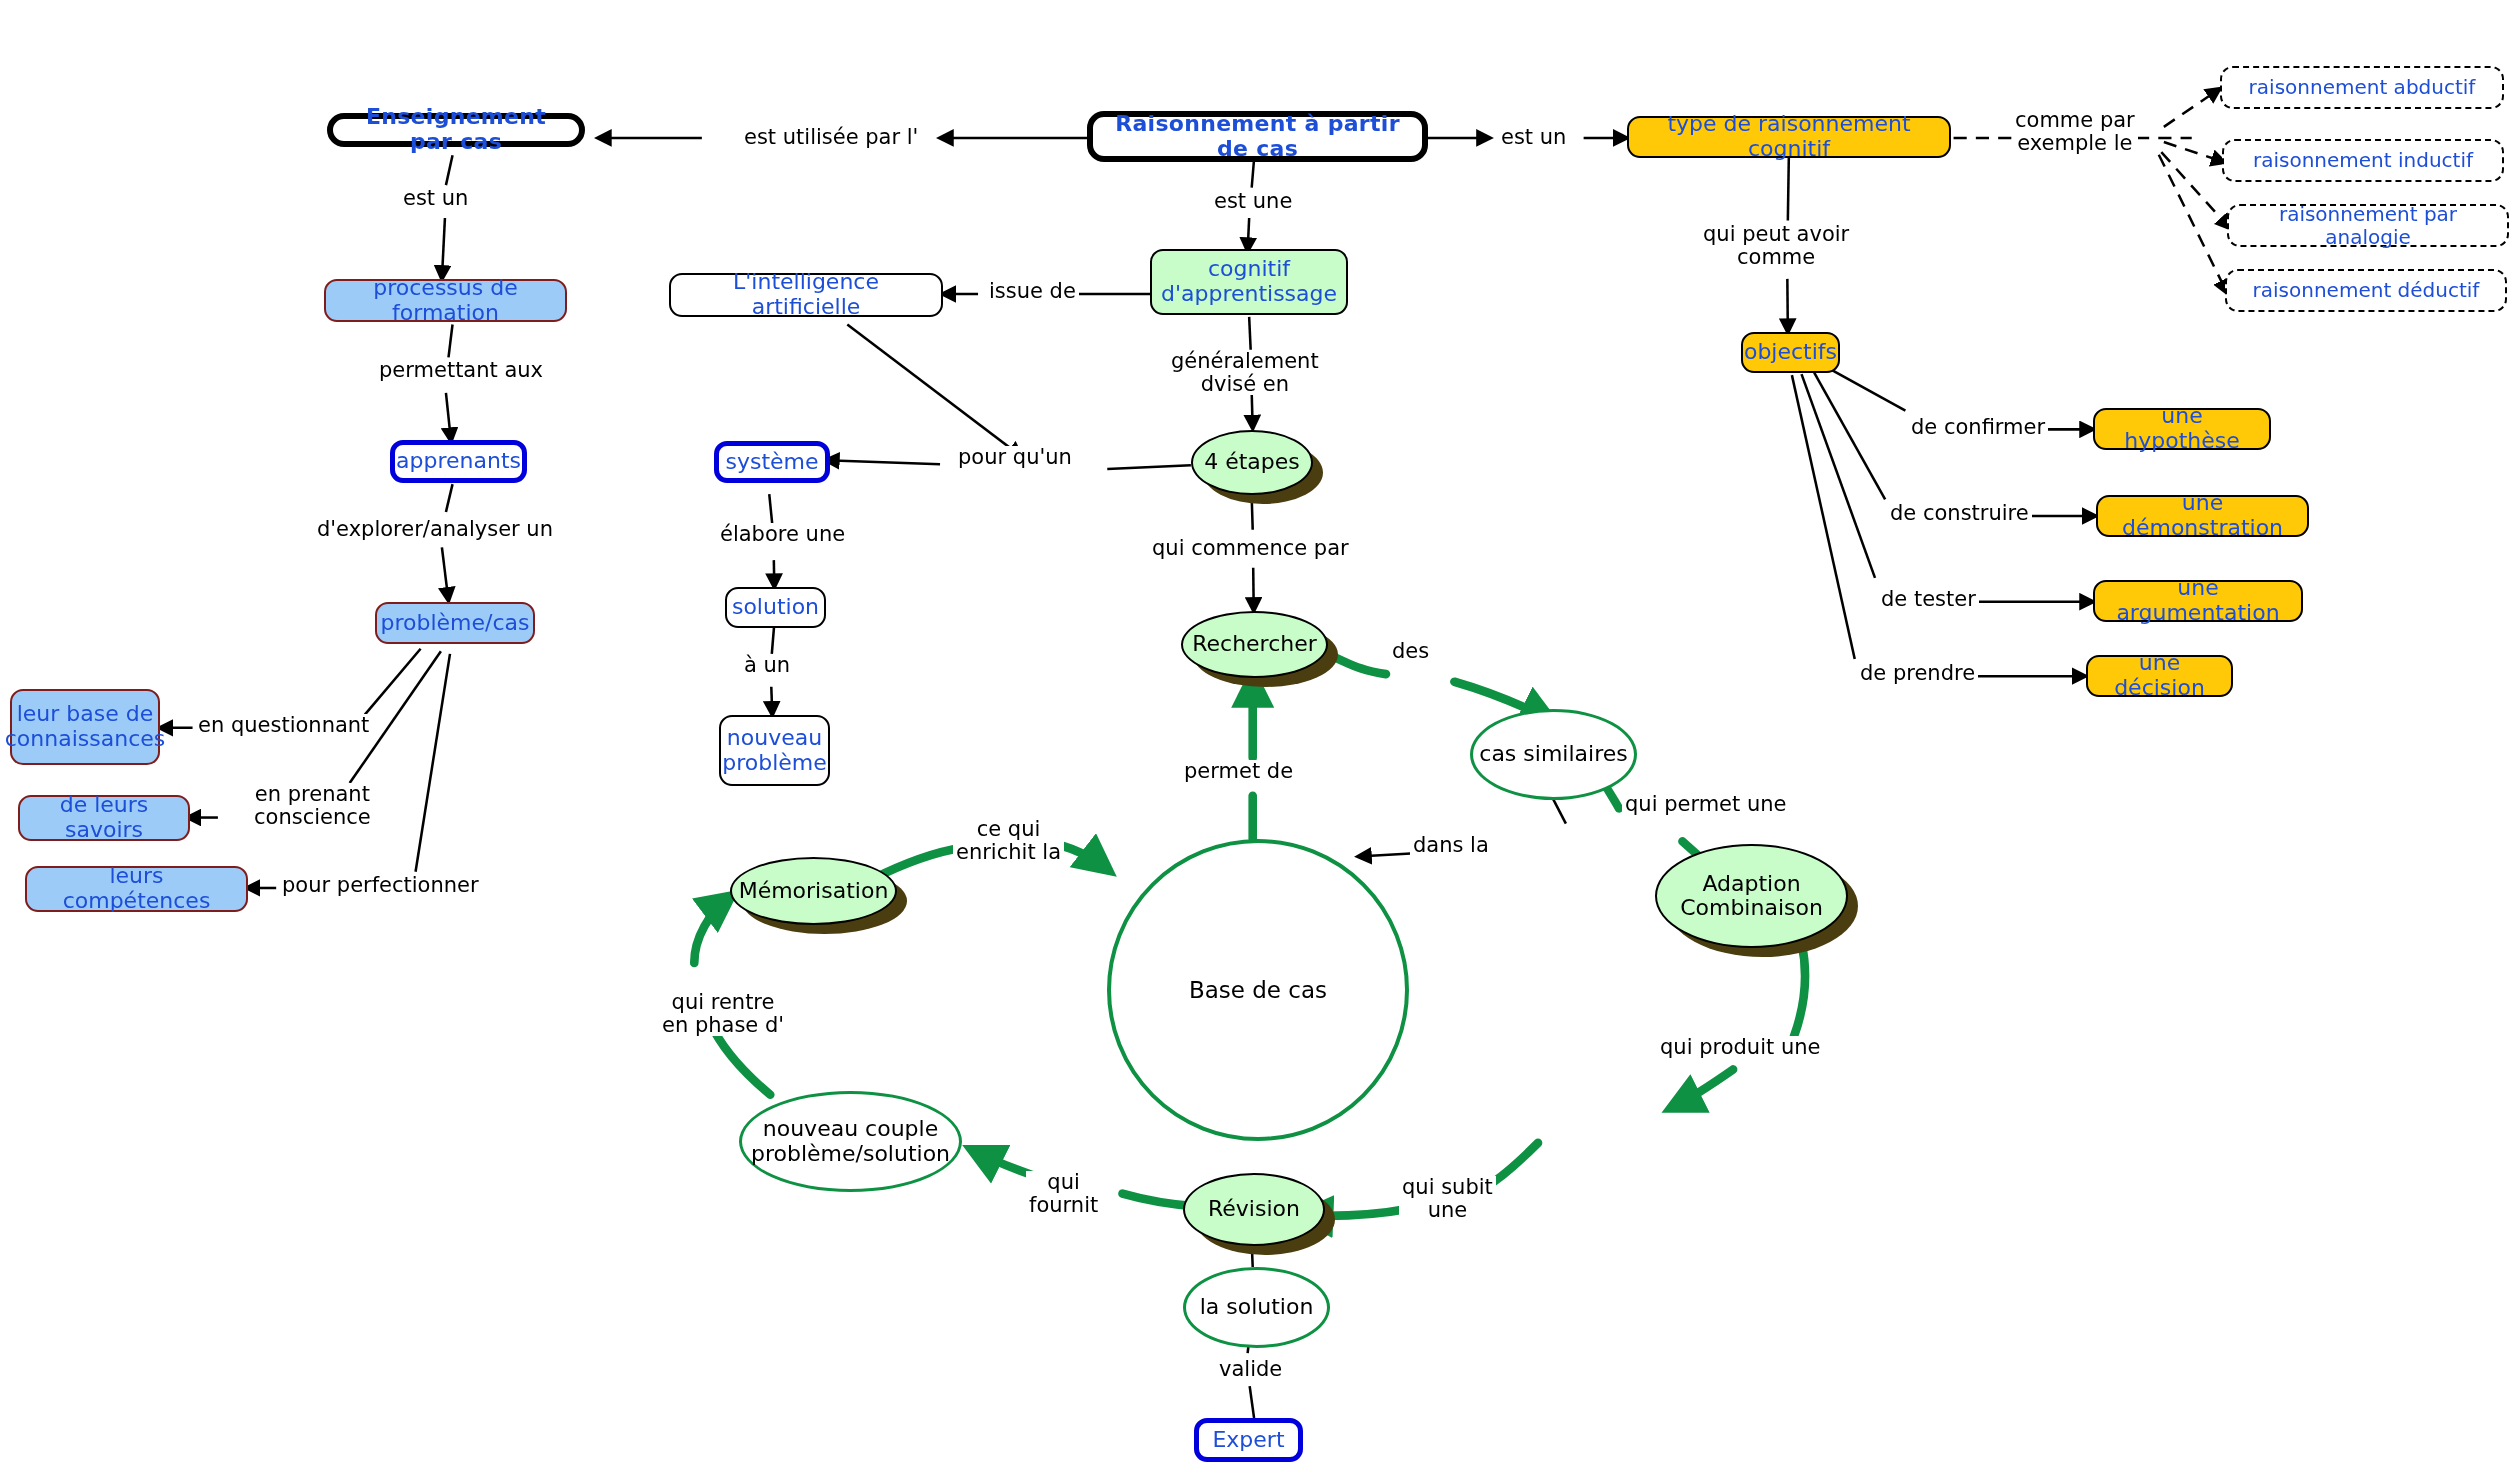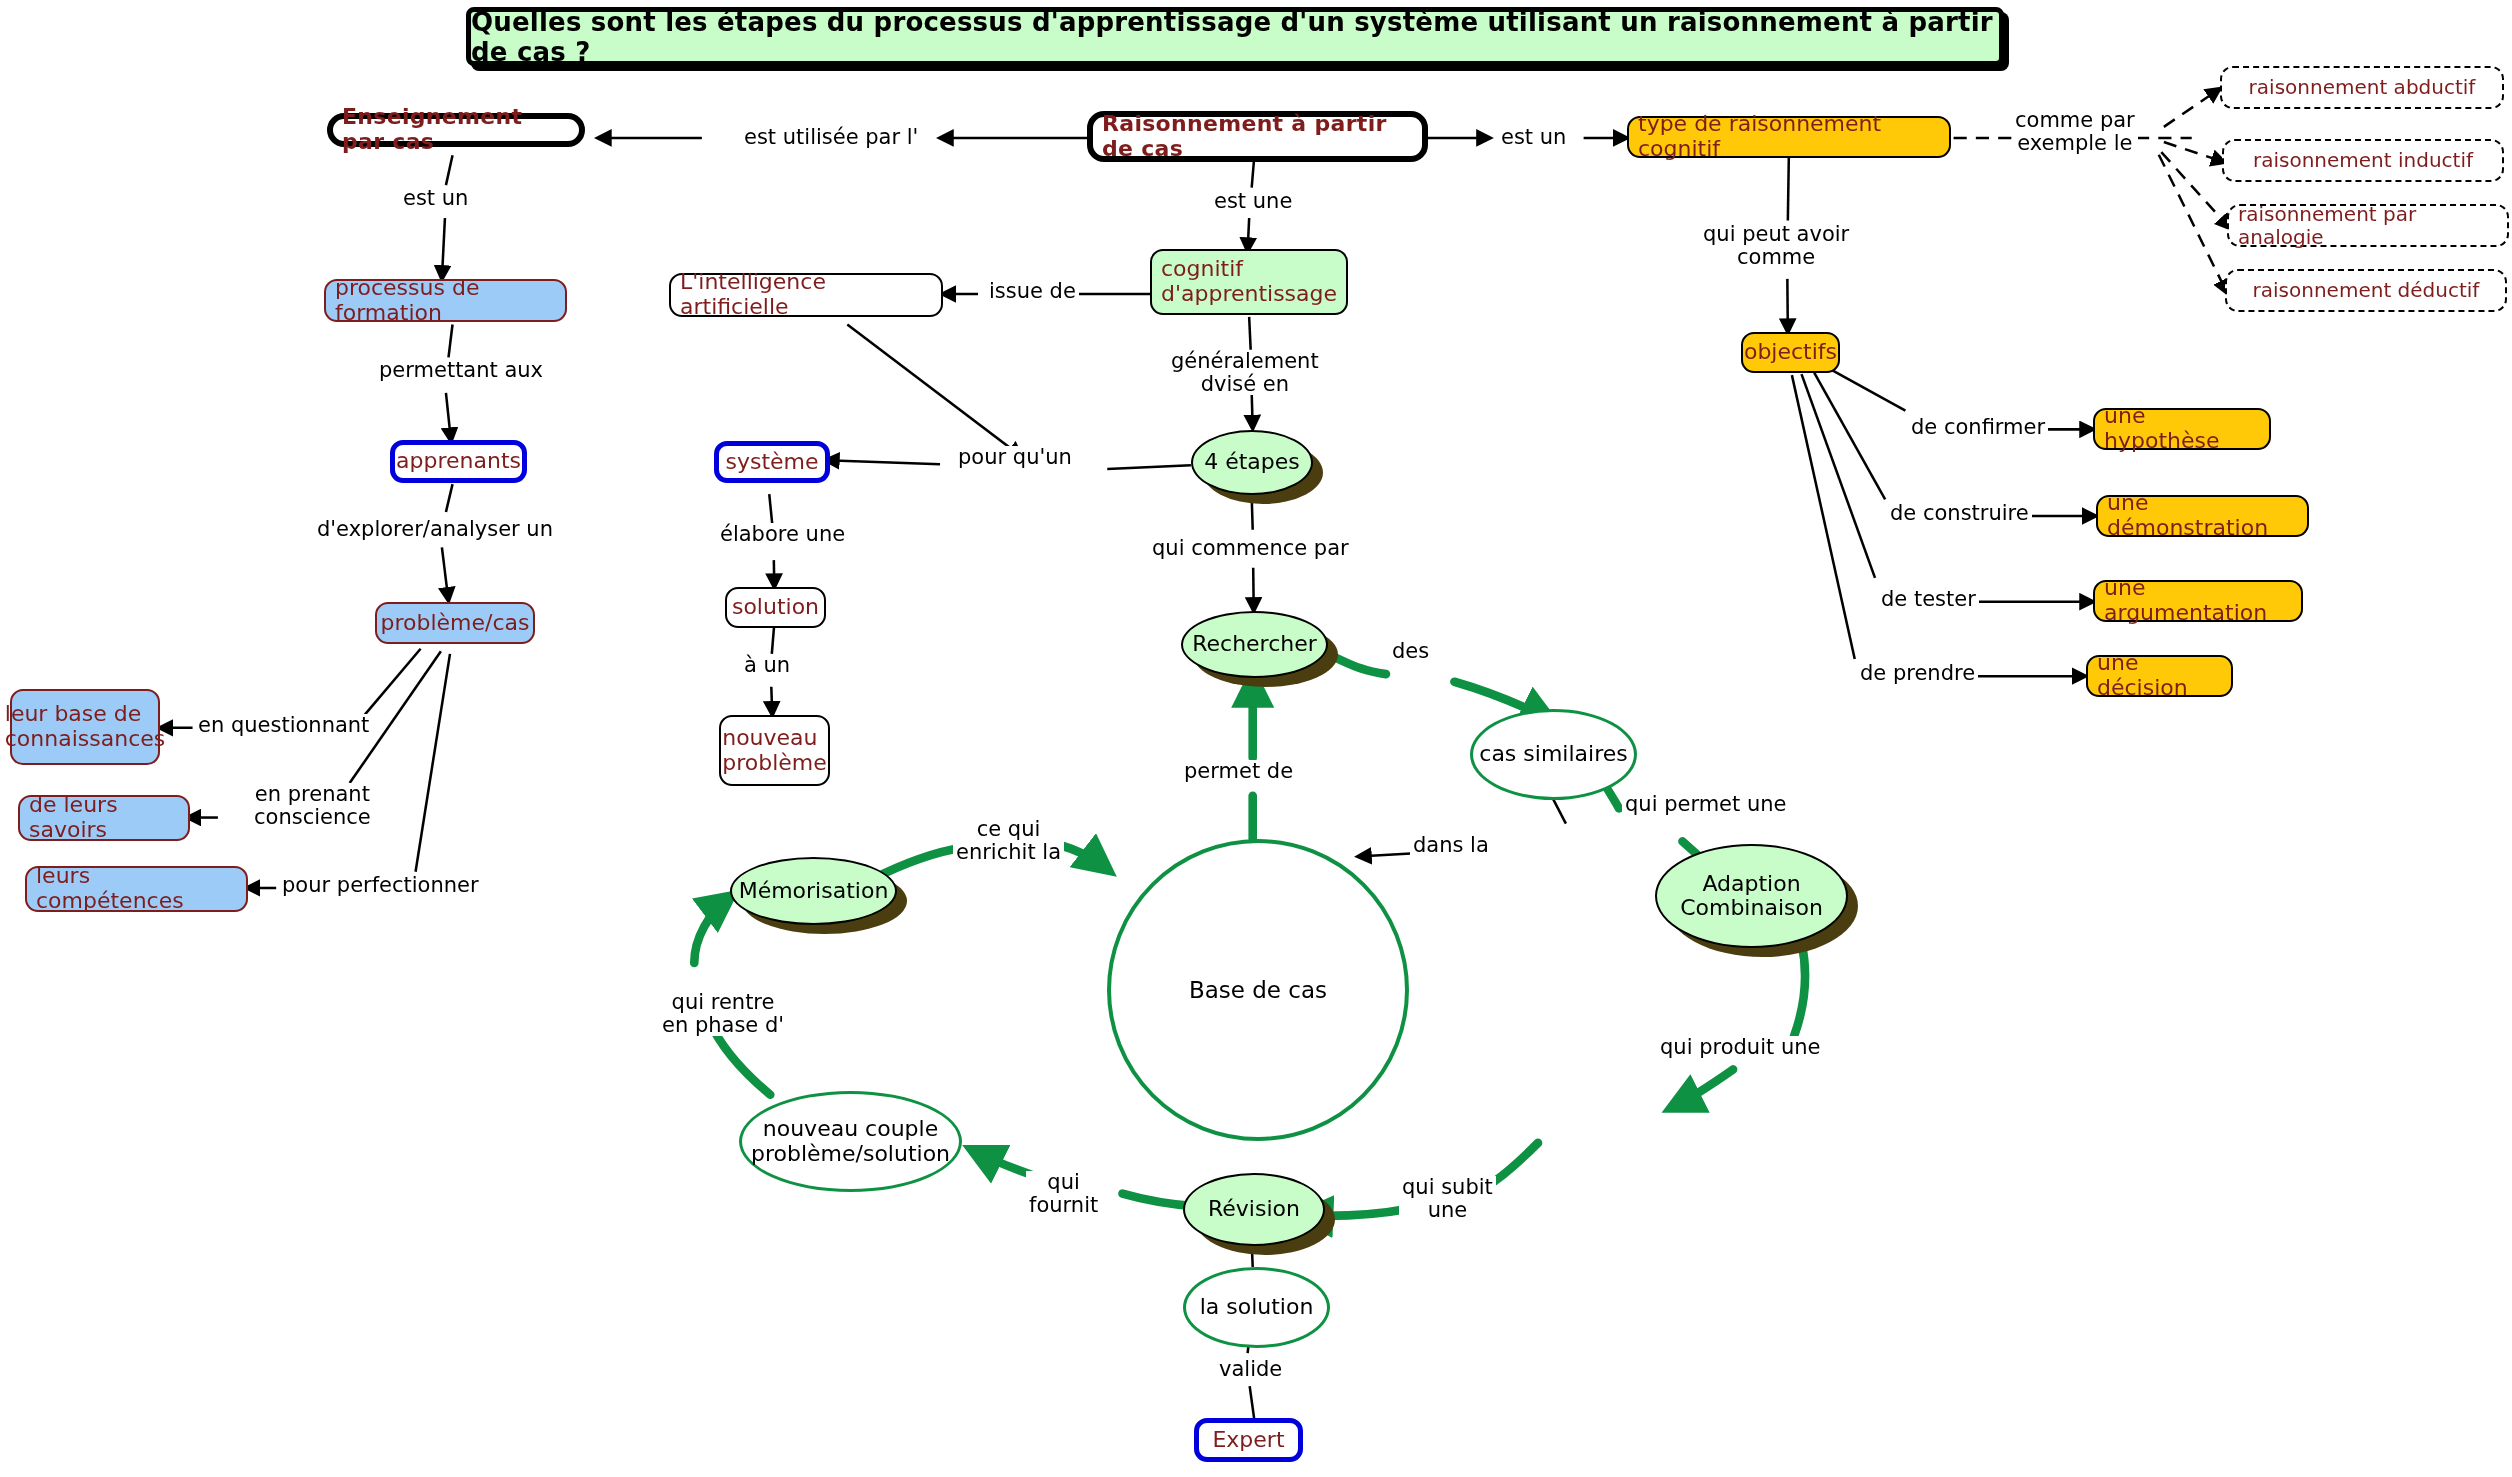--- a/index.html
+++ b/index.html
@@ -1,21 +1,21 @@
 <!DOCTYPE html>
 <html style="font-size:8px"><head>
 <meta charset="utf-8">
 <style>
   html,body{margin:0;padding:0;background:#ffffff;}
   body{font-family:"DejaVu Sans","Liberation Sans",sans-serif;}
   #canvas{position:relative;width:2512px;height:1478px;background:#fff;overflow:hidden;}
   svg#wires{position:absolute;left:0;top:0;width:2512px;height:1478px;pointer-events:none;}
 
-  .node{position:absolute;display:flex;align-items:center;justify-content:center;text-align:left;
-        box-sizing:border-box;color:#7f1d1d;line-height:1.12;}
+  .node{position:absolute;display:flex;align-items:center;justify-content:center;text-align:center;
+        box-sizing:border-box;color:#1d4ed8;line-height:1.12;}
 
   
   .rbox{border-radius:13px;border:2.5px solid #000;background:#fff;font-size:22px;padding:4px 9px;}
   .rbox.thick{border-width:6px;border-radius:17px;font-weight:bold;letter-spacing:0.3px;}
   .rbox.blue-outline{border-color:#0000DD;border-width:5px;background:#fff;}
   .rbox.bluefill{background:#9CCBF7;border:2px solid #7f1d1d;}
   .rbox.greenfill{background:#C8FCC8;border:2px solid #000;}
   .rbox.orangefill{background:#FFC908;border:2px solid #000;}
   .rbox.dashed{border:2.5px dashed #000;background:#fff;}
   .rbox.plain{border:2px solid #000;background:#fff;}
@@ -160,21 +160,20 @@
       <path d="M1370,1900 C1370,1850 1400,1800 1440,1770" marker-end="url(#ahg)"></path>
 
       <path d="M1720,1735 C1790,1700 1850,1680 1900,1672"></path>
       <path d="M2040,1660 C2095,1662 2140,1680 2185,1715" marker-end="url(#ahg)"></path>
 
       <path d="M2472,1655 L2472,1570"></path>
       <path d="M2472,1495 L2472,1335" marker-end="url(#ahg)"></path>
     </g>
   </svg>
 
-  <div id="title" style="left:466px;top:7px;width:1528px;height:49px;">Quelles sont les étapes du processus d'apprentissage d'un système utilisant un raisonnement à partir de cas ?</div>
 
   <div class="node rbox thick" style="left:327px;top:113px;width:258px;height:34px;">Enseignement par cas</div>
 
   <div class="node rbox thick" style="left:1087px;top:111px;width:341px;height:51px;">Raisonnement à partir de cas</div>
 
   <div class="node rbox orangefill" style="left:1627px;top:116px;width:324px;height:42px;">type de raisonnement cognitif</div>
 
   <div class="node rbox dashed" style="left:2220px;top:66px;width:284px;height:43px;font-size:20px;">raisonnement abductif</div>
   <div class="node rbox dashed" style="left:2222px;top:139px;width:282px;height:43px;font-size:20px;">raisonnement inductif</div>
   <div class="node rbox dashed" style="left:2227px;top:204px;width:282px;height:43px;font-size:20px;">raisonnement par analogie</div>

